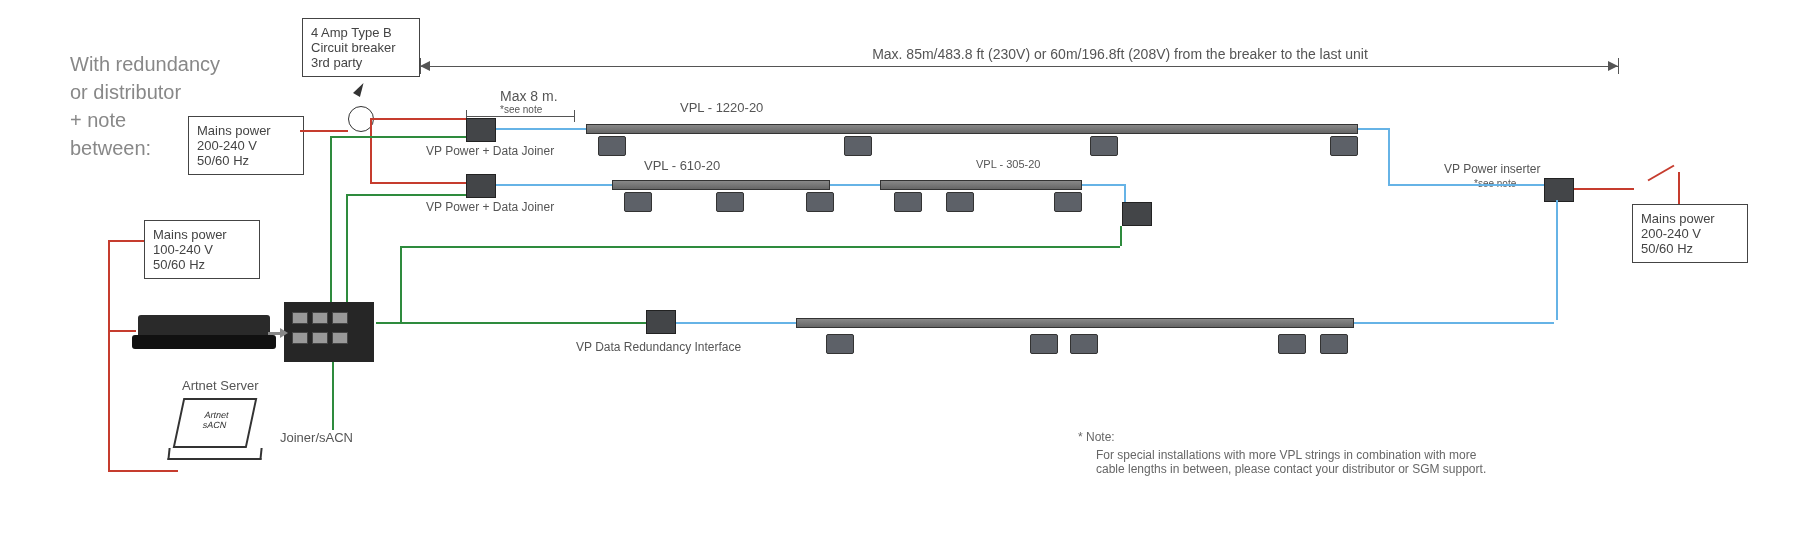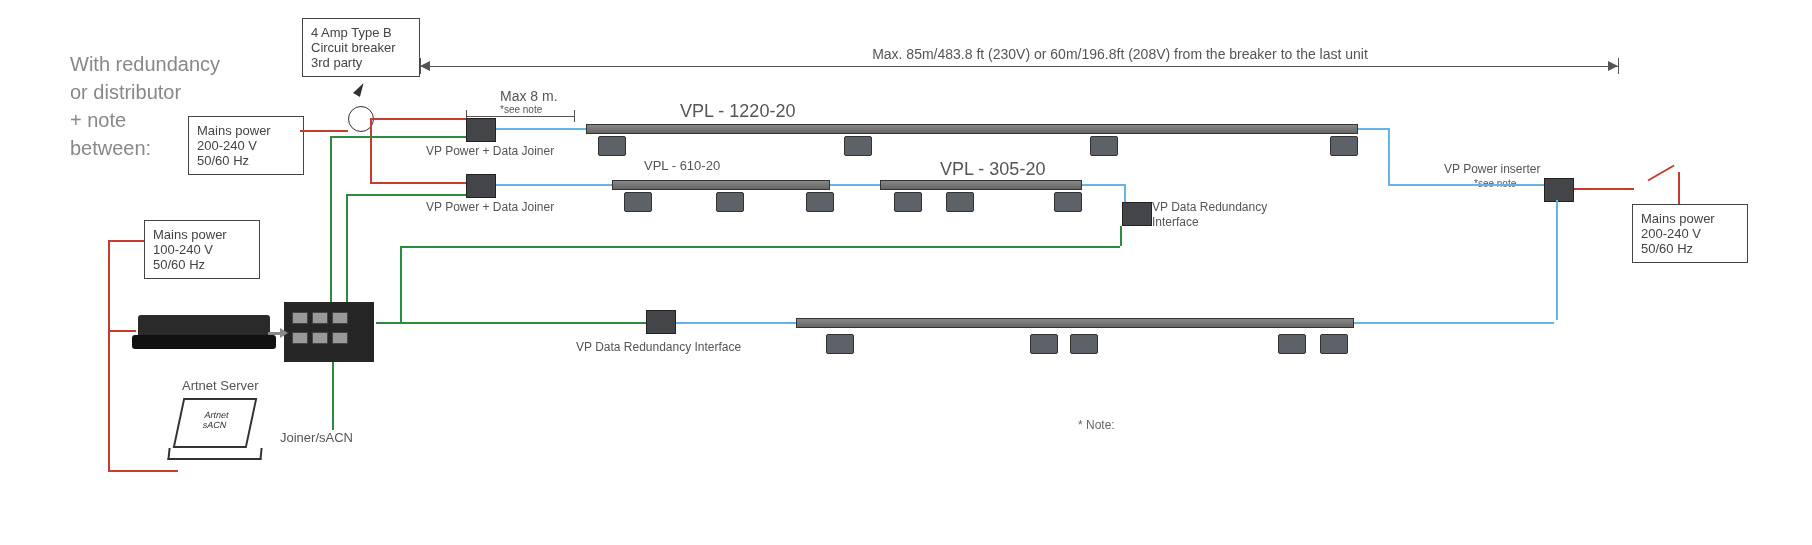--- a/index.html
+++ b/index.html
@@ -14,21 +14,21 @@
 .green{background:#2e8b3d;}
 .blue{background:#66b3e6;}
 .strip{position:absolute;height:8px;background:linear-gradient(#888,#666);border:1px solid #333;}
 .mount{position:absolute;width:26px;height:18px;background:#5d6168;border-radius:2px;border:1px solid #333;}
 .joiner{position:absolute;width:28px;height:22px;background:#434548;border:1px solid #222;}
 .server{position:absolute;background:#2a2a2a;border-radius:3px;}
 .switch{position:absolute;background:#262626;width:90px;height:60px;}
 .port{position:absolute;width:14px;height:10px;background:#999;border:1px solid #444;}
 .arrow-cap{position:absolute;width:0;height:0;border-style:solid;}
 .breaker-sym{position:absolute;width:24px;height:24px;border:1px solid #333;border-radius:50%;}
-.note{position:absolute;font-size:12px;color:#666;max-width:620px;}
+.note{position:absolute;font-size:12px;color:#666;max-width:620px;margin-top:12px;}
 .laptop{position:absolute;}
 .lap-screen{width:70px;height:46px;border:2px solid #333;transform:skewX(-12deg);background:#fff;}
 .lap-base{width:90px;height:10px;border:2px solid #333;border-top:none;margin-left:-10px;transform:skewX(-6deg);}
 </style>
 </head>
 <body>
 
 <div class="diagram">
 
   <div class="lbl title" style="left:70px;top:52px">With redundancy</div>
@@ -76,45 +76,43 @@
   <div class="line red" style="left:370px;top:182px;width:96px;height:2px"></div>
 
   <div class="joiner" style="left:466px;top:118px"></div>
   <div class="lbl" style="left:426px;top:144px;font-size:12px">VP Power + Data Joiner</div>
 
   <div class="joiner" style="left:466px;top:174px"></div>
   <div class="lbl" style="left:426px;top:200px;font-size:12px">VP Power + Data Joiner</div>
 
   <div class="line blue" style="left:496px;top:128px;width:90px;height:2px"></div>
   <div class="strip" style="left:586px;top:124px;width:770px"></div>
-  <div class="lbl" style="left:680px;top:100px;font-size:18px">VPL - 1220-20</div>
+  <div class="lbl" style="left:680px;top:100px;font-size:13px">VPL - 1220-20</div>
   <div class="mount" style="left:598px;top:136px"></div>
   <div class="mount" style="left:844px;top:136px"></div>
   <div class="mount" style="left:1090px;top:136px"></div>
   <div class="mount" style="left:1330px;top:136px"></div>
   <div class="line blue" style="left:1358px;top:128px;width:32px;height:2px"></div>
   <div class="vline blue" style="left:1388px;top:128px;height:58px;width:2px"></div>
 
   <div class="line blue" style="left:496px;top:184px;width:116px;height:2px"></div>
   <div class="strip" style="left:612px;top:180px;width:216px"></div>
   <div class="lbl" style="left:644px;top:158px;font-size:13px">VPL - 610-20</div>
   <div class="line blue" style="left:830px;top:184px;width:50px;height:2px"></div>
   <div class="strip" style="left:880px;top:180px;width:200px"></div>
-  <div class="lbl" style="left:940px;top:158px;font-size:18px">VPL - 305-20</div>
+  <div class="lbl" style="left:976px;top:158px;font-size:11px">VPL - 305-20</div>
   <div class="mount" style="left:624px;top:192px"></div>
   <div class="mount" style="left:716px;top:192px"></div>
   <div class="mount" style="left:806px;top:192px"></div>
   <div class="mount" style="left:894px;top:192px"></div>
   <div class="mount" style="left:946px;top:192px"></div>
   <div class="mount" style="left:1054px;top:192px"></div>
   <div class="line blue" style="left:1082px;top:184px;width:42px;height:2px"></div>
 
   <div class="joiner" style="left:1122px;top:202px"></div>
-  <div class="lbl" style="left:1152px;top:200px;width:180px;font-size:12px;white-space:pre-line">VP Data Redundancy
-Interface</div>
   <div class="vline blue" style="left:1124px;top:184px;height:18px;width:2px"></div>
 
   <div class="joiner" style="left:1544px;top:178px"></div>
   <div class="lbl" style="left:1444px;top:162px;font-size:12px">VP Power inserter</div>
   <div class="lbl small" style="left:1474px;top:178px">*see note</div>
   <div class="line blue" style="left:1390px;top:184px;width:154px;height:2px"></div>
   <div class="vline blue" style="left:1556px;top:200px;height:120px;width:2px"></div>
 
   <div class="line red" style="left:1574px;top:188px;width:60px;height:2px"></div>
   <div class="line red" style="left:1646px;top:172px;width:30px;height:2px;transform:rotate(-30deg)"></div>
@@ -174,14 +172,16 @@
       <div style="font-size:9px;text-align:center;padding-top:10px;white-space:pre-line;color:#333">Artnet
 sACN</div>
     </div>
     <div class="lap-base"></div>
   </div>
   <div class="lbl" style="left:182px;top:378px;font-size:13px">Artnet Server</div>
 
   <div class="lbl" style="left:280px;top:430px;font-size:13px">Joiner/sACN</div>
 
   <div class="note" style="left:1078px;top:418px">* Note:</div>
+  <div class="note" style="left:1096px;top:436px;white-space:pre-line">For special installations with more VPL strings in combination with more
+cable lengths in between, please contact your distributor or SGM support.</div>
 
 </div>
 
 </body></html>

